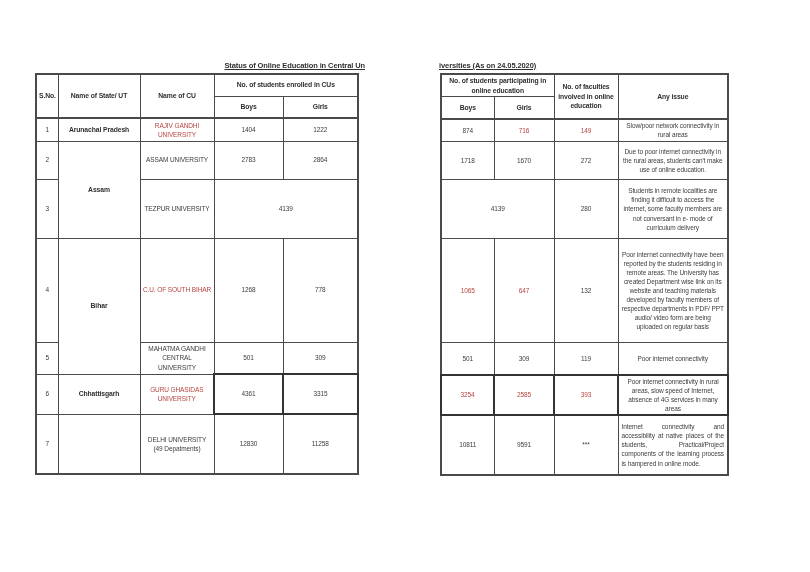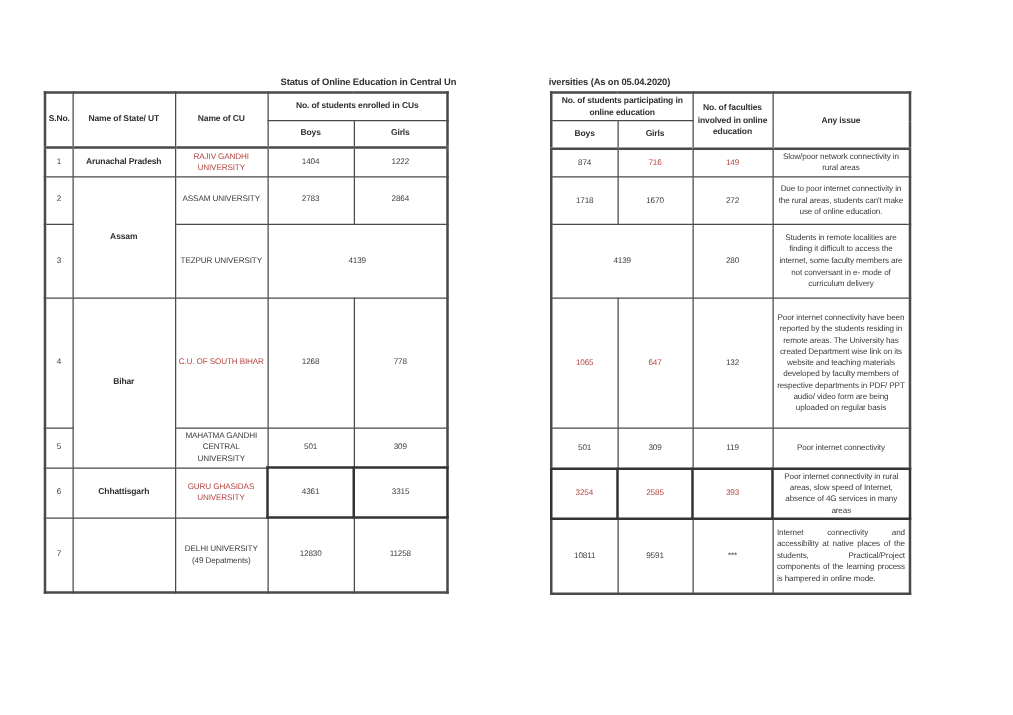--- a/index.html
+++ b/index.html
@@ -12,20 +12,21 @@
     color: #3c3c3c;
     overflow: hidden;
   }
   .title {
     position: absolute;
     font-size: 7.5px;
     font-weight: bold;
     letter-spacing: -0.1px;
     white-space: nowrap;
     color: #2f2f2f;
+    text-decoration: underline;
   }
   #title-left { top: 61px; left: 35px; width: 330px; text-align: right; }
   #title-right { top: 61px; left: 439px; }
 
   table.tbl {
     position: absolute;
     top: 73px;
     border-collapse: collapse;
     table-layout: fixed;
     border: 2px solid #4a4a4a;
@@ -59,21 +60,21 @@
   tr.r3 { height: 59px; }
   tr.r4 { height: 104px; }
   tr.r5 { height: 32px; }
   tr.r6 { height: 40px; }
   tr.r7 { height: 60px; }
 </style>
 </head>
 <body>
 
 <div id="title-left" class="title">Status of Online Education in Central Un</div>
-<div id="title-right" class="title">iversities (As on 05.04.2020)</div>
+<div id="title-right" class="title">iversities (As on 24.05.2020)</div>
 
 <table id="left-table" class="tbl">
   <colgroup>
     <col style="width:22px">
       <col style="width:82px">
       <col style="width:74px">
       <col style="width:69px">
       <col style="width:75px">
   </colgroup>
   <tbody>

